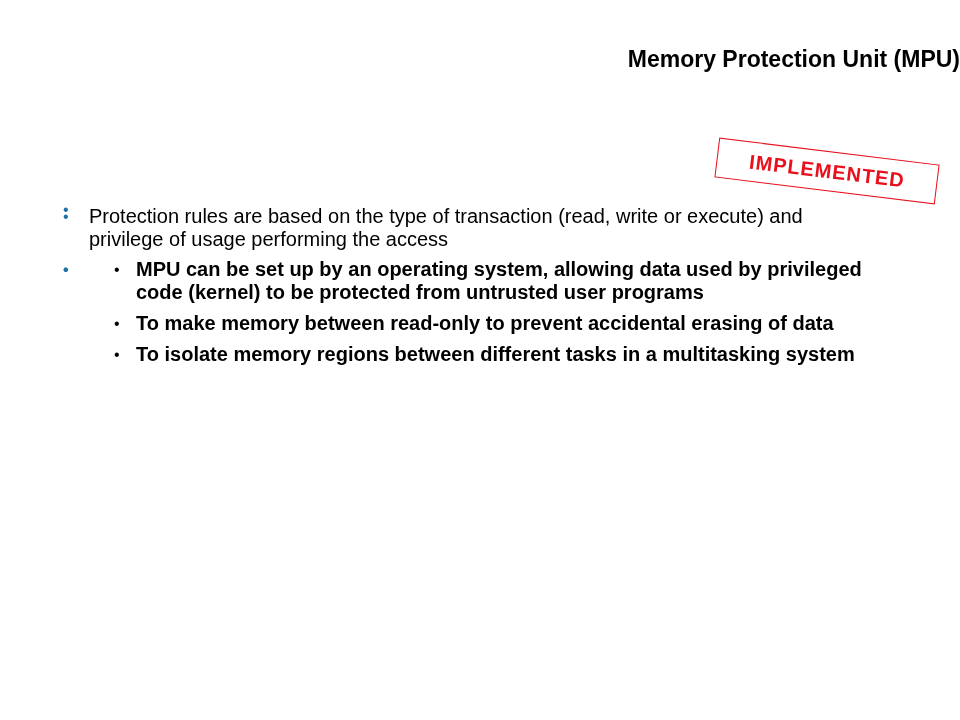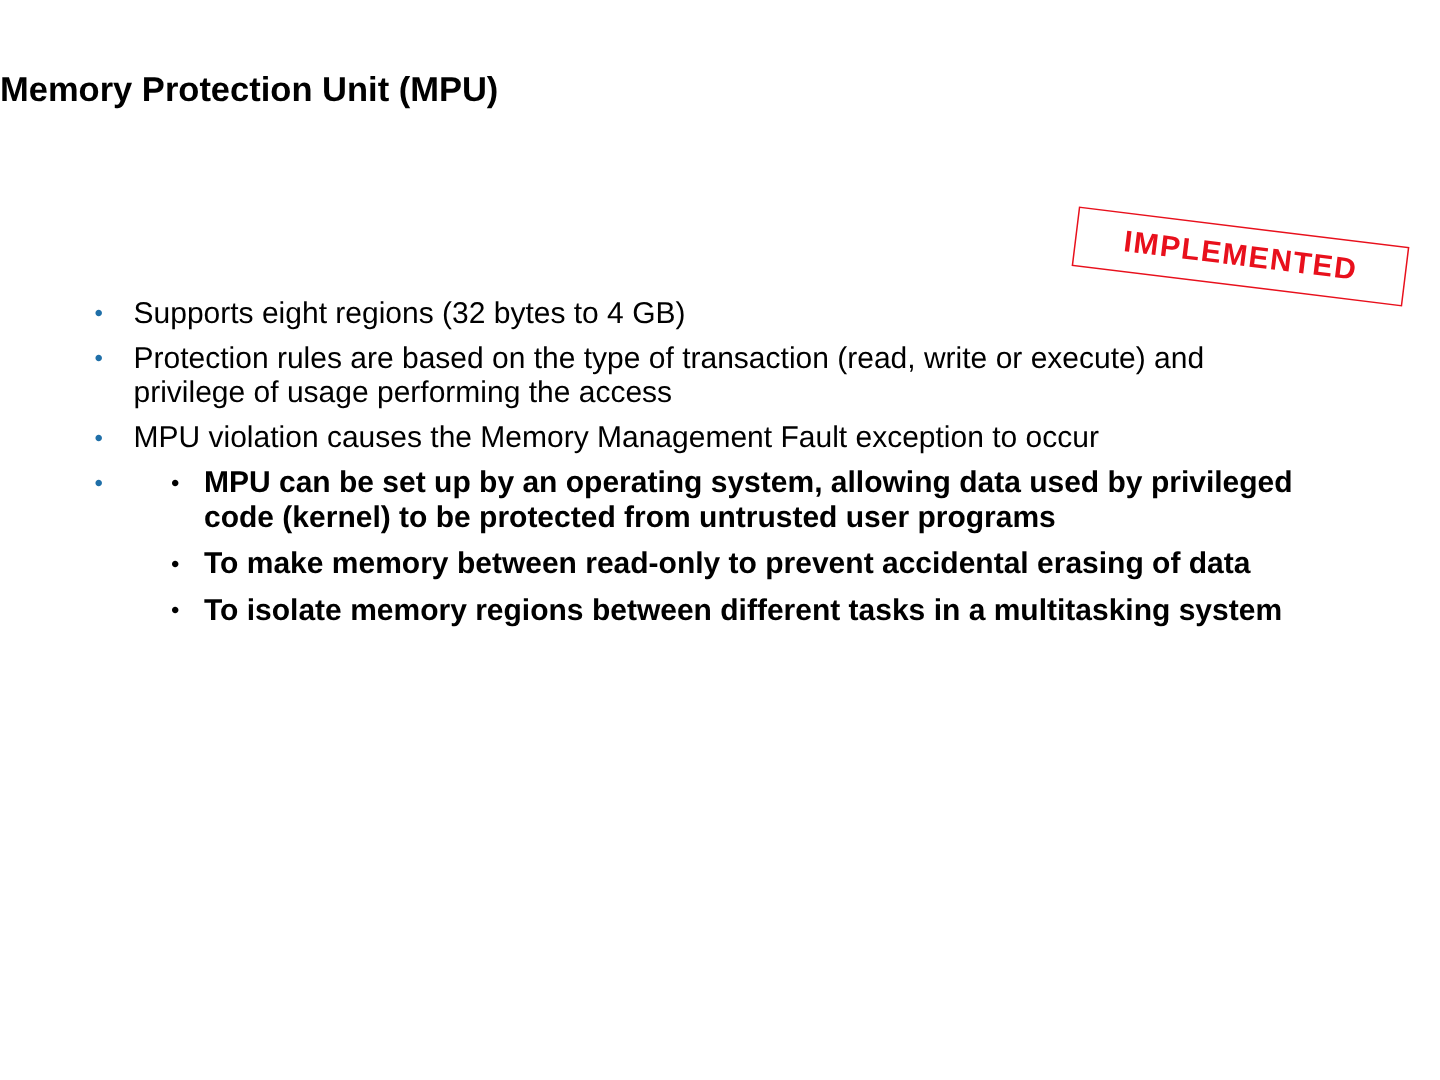--- a/index.html
+++ b/index.html
@@ -13,21 +13,21 @@
       position: relative;
       overflow: hidden;
       font-family: "Liberation Sans", sans-serif;
       color: #000000;
     }
     .slide-title {
       position: absolute;
       top: 46px;
       left: 0;
       width: 960px;
-      text-align: left;
+      text-align: right;
       font-size: 23px;
       font-weight: bold;
       letter-spacing: 0px;
     }
     .stamp {
       position: absolute;
       left: 716px;
       top: 151px;
       width: 222px;
       height: 40px;
@@ -102,29 +102,27 @@
 <div>
   <div class="slide-title">Memory Protection Unit (MPU)</div>
 
   <div class="stamp">
     <span class="stamp-text">IMPLEMENTED</span>
   </div>
 
   <ul class="bullets">
     <li class="l1">
       <span class="dot">•</span>
-      <span>Supports eight regions (32 bytes to 4 GB)</span>
     </li>
     <li class="l1" style="width:720px;">
       <span class="dot">•</span>
       <span>Protection rules are based on the type of transaction (read, write or execute) and privilege of usage performing the access</span>
     </li>
     <li class="l1">
       <span class="dot">•</span>
-      <span>MPU violation causes the Memory Management Fault exception to occur</span>
     </li>
     <li class="l1">
       <span class="dot">•</span>
       <ul class="sub">
         <li class="l2" style="width:780px;">
           <span class="dot2">•</span>
           <span class="txt2">MPU can be set up by an operating system, allowing data used by privileged code (kernel) to be protected from untrusted user programs</span>
         </li>
         <li class="l2" style="width:780px;">
           <span class="dot2">•</span>

